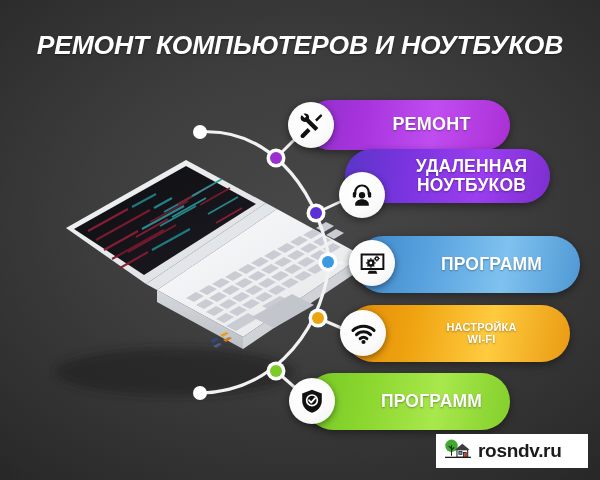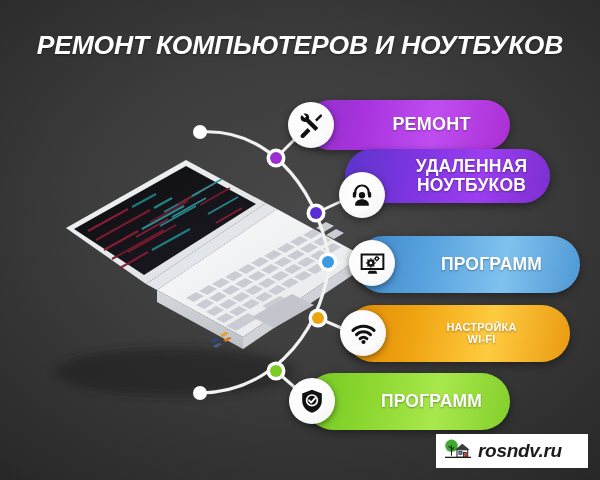--- a/index.html
+++ b/index.html
@@ -82,21 +82,20 @@
   
   .watermark {
     position: absolute;
     left: 436px; top: 434px;
     width: 152px; height: 34px;
     background: #ffffff;
     display: flex; align-items: center;
     gap: 5px;
     padding-left: 7px;
     box-sizing: border-box;
-    font-style: italic;
   }
   .wm-text {
     color: #1b1b1b;
     font-size: 19px;
     font-weight: bold;
     letter-spacing: -0.3px;
   }
 </style>
 </head>
 <body>

